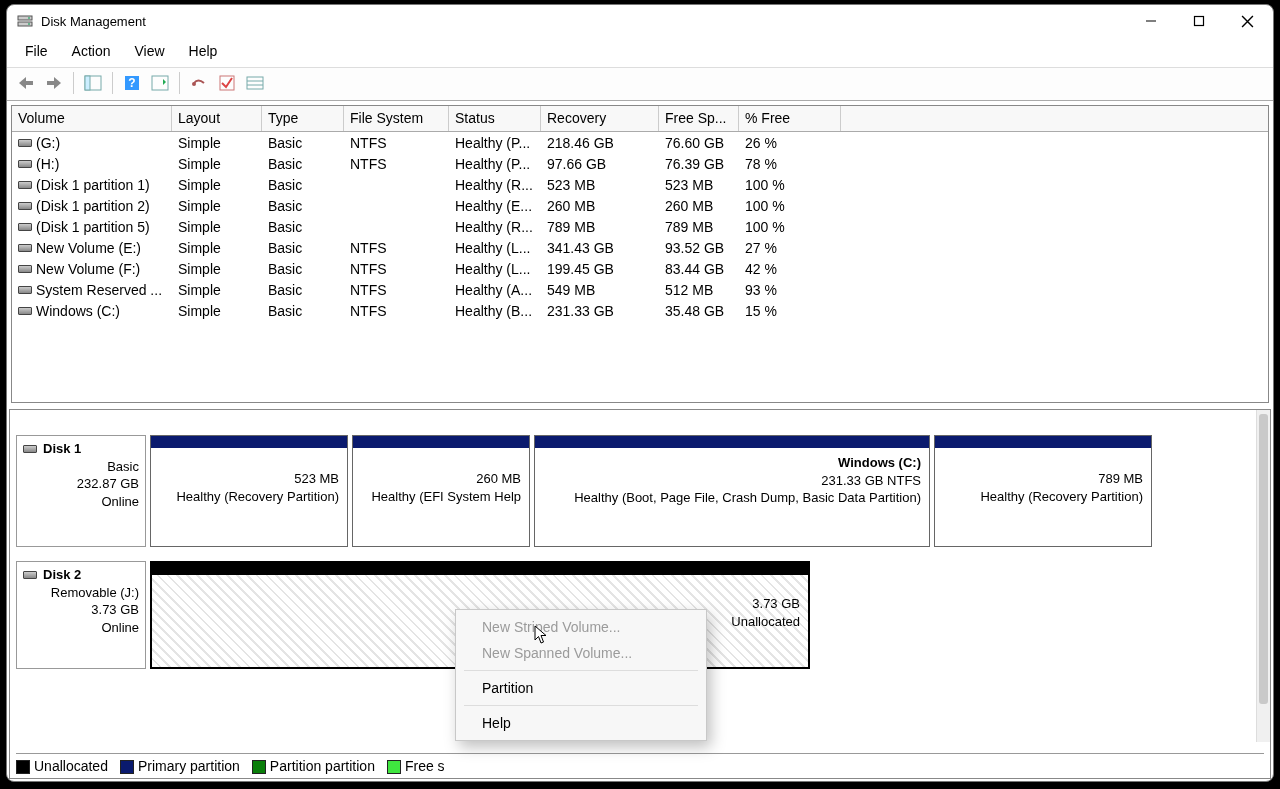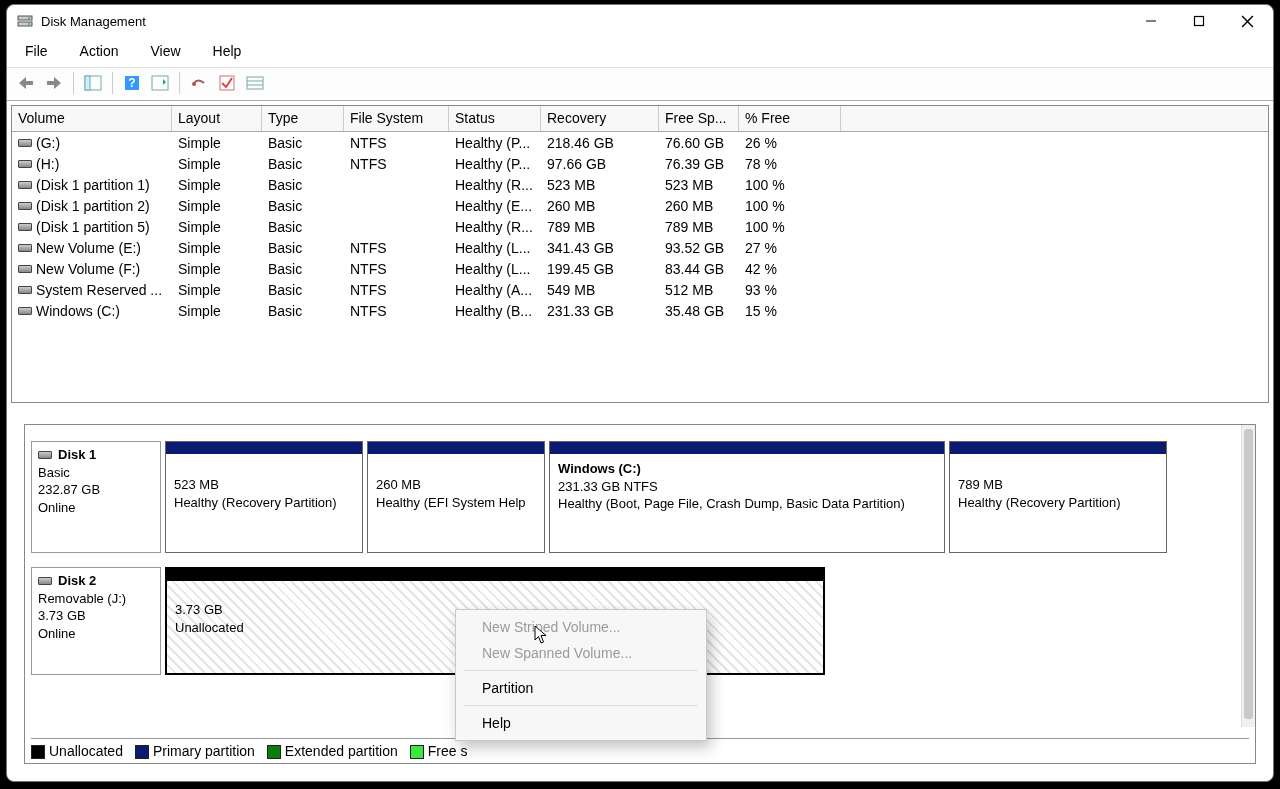--- a/index.html
+++ b/index.html
@@ -39,21 +39,21 @@
   .win-controls { display: flex; }
   .win-btn {
     width: 48px; height: 32px;
     display: flex; align-items: center; justify-content: center;
     font-family: "Segoe UI Symbol", sans-serif;
     font-size: 12px;
     cursor: default;
   }
   .menubar {
     display: flex;
-    gap: 12px;
+    gap: 4px;
     padding: 4px 8px 6px 8px;
     font-size: 14px;
     border-bottom: 1px solid #ddd;
   }
   .menubar .menu-item { padding: 2px 10px; }
   .toolbar {
     display: flex;
     align-items: center;
     padding: 4px 8px 6px 8px;
     gap: 6px;
@@ -117,25 +117,26 @@
     background: linear-gradient(#ccc, #888);
     border:1px solid #444;
     border-radius:1px;
     display:inline-block;
   }
 
   
   .graph-pane {
     flex: 1;
     border: 1px solid #888;
-    margin: 17px;
+    margin: 2px;
     position: relative;
     overflow: hidden;
     background: #fff;
-    padding: 16px 6px;
+    padding: 25px 6px;
+    text-align: right;
   }
   .disk-block {
     display: flex;
     margin-bottom: 14px;
   }
   .disk-label {
     width: 130px;
     padding: 4px 6px;
     border: 1px solid #999;
     font-size: 13px;
@@ -536,21 +537,21 @@
         </div>
       </div>
 
       <div class="vscroll">
         <div class="vscroll-thumb"></div>
       </div>
 
       <div class="legend">
         <span><span class="sw sw-black"></span><span>Unallocated</span></span>
         <span><span class="sw sw-navy"></span><span>Primary partition</span></span>
-        <span><span class="sw sw-green"></span><span>Extended partition</span></span>
+        <span><span class="sw sw-green"></span><span>Partition partition</span></span>
         <span><span class="sw sw-lime"></span><span>Free s</span></span>
       </div>
     </div>
 
   </div>
 </div>
 
 <div class="context-menu">
   <div class="cm-item disabled">New Striped Volume...</div>
   <div class="cm-item disabled">New Spanned Volume...</div>

